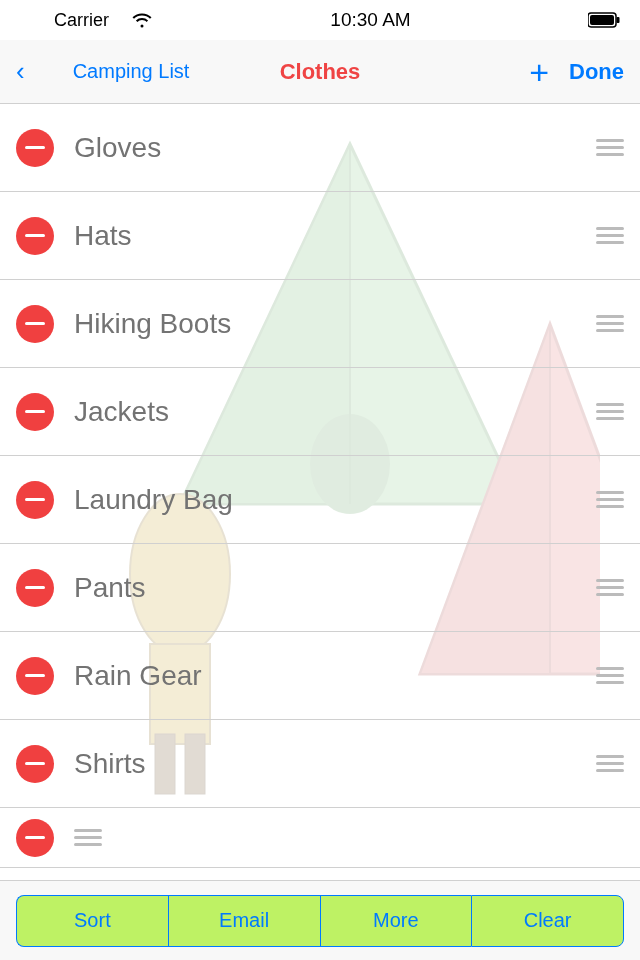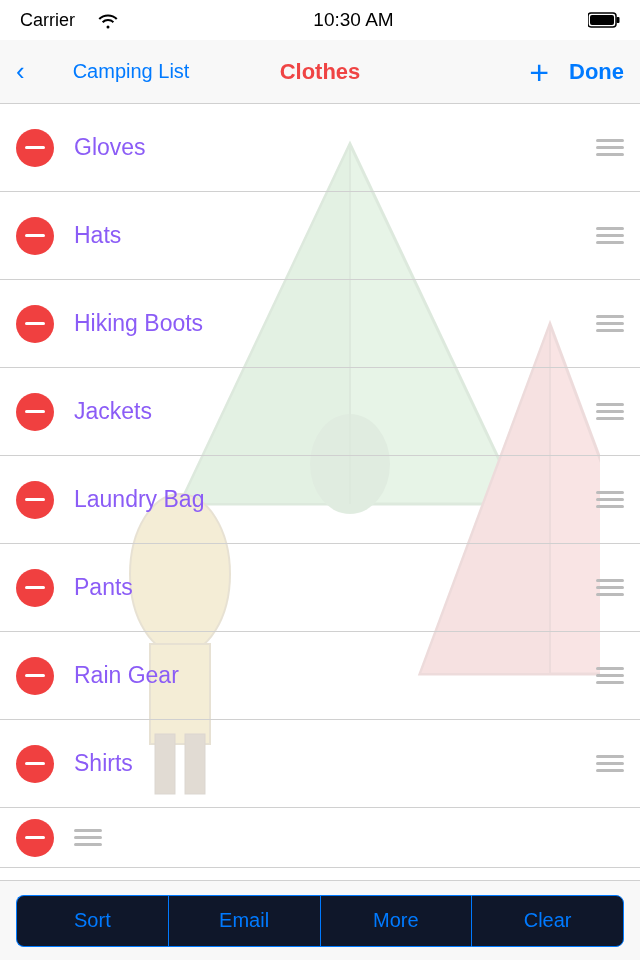--- a/index.html
+++ b/index.html
@@ -18,21 +18,21 @@
     .status-bar {
       height: 40px;
       background: #fff;
       display: flex;
       align-items: center;
       justify-content: space-between;
       padding: 0 20px;
       font-size: 18px;
       font-weight: 500;
     }
-    .status-bar-left { display: flex; align-items: center; gap: 22px; }
+    .status-bar-left { display: flex; align-items: flex-start; gap: 22px; margin-left: 34px; }
     .status-bar-center { font-size: 19px; font-weight: 500; }
     .status-bar-right { display: flex; align-items: center; gap: 8px; }
 
     
     .nav-bar {
       height: 64px;
       background: #f8f8f8;
       border-bottom: 1px solid #d0d0d0;
       display: flex;
       align-items: center;
@@ -139,22 +139,22 @@
       content: '';
       display: block;
       width: 20px;
       height: 3px;
       background: #fff;
       border-radius: 2px;
     }
 
     .item-label {
       flex: 1;
-      font-size: 23px;
-      color: #8b5cf6;
+      font-size: 28px;
+      color: #737373;
     }
 
     .drag-handle {
       display: flex;
       flex-direction: column;
       gap: 4px;
       cursor: grab;
     }
     .drag-handle span {
       display: block;
@@ -188,21 +188,21 @@
       align-items: center;
       justify-content: center;
       gap: 0;
       padding: 12px 16px;
       z-index: 2;
     }
 
     .toolbar-btn {
       flex: 1;
       height: 52px;
-      background: #0f172a;
+      background: #bef264;
       border: 1px solid #007aff;
       color: #007aff;
       font-size: 20px;
       cursor: pointer;
       display: flex;
       align-items: center;
       justify-content: center;
     }
     .toolbar-btn:first-child {
       border-radius: 8px 0 0 8px;

